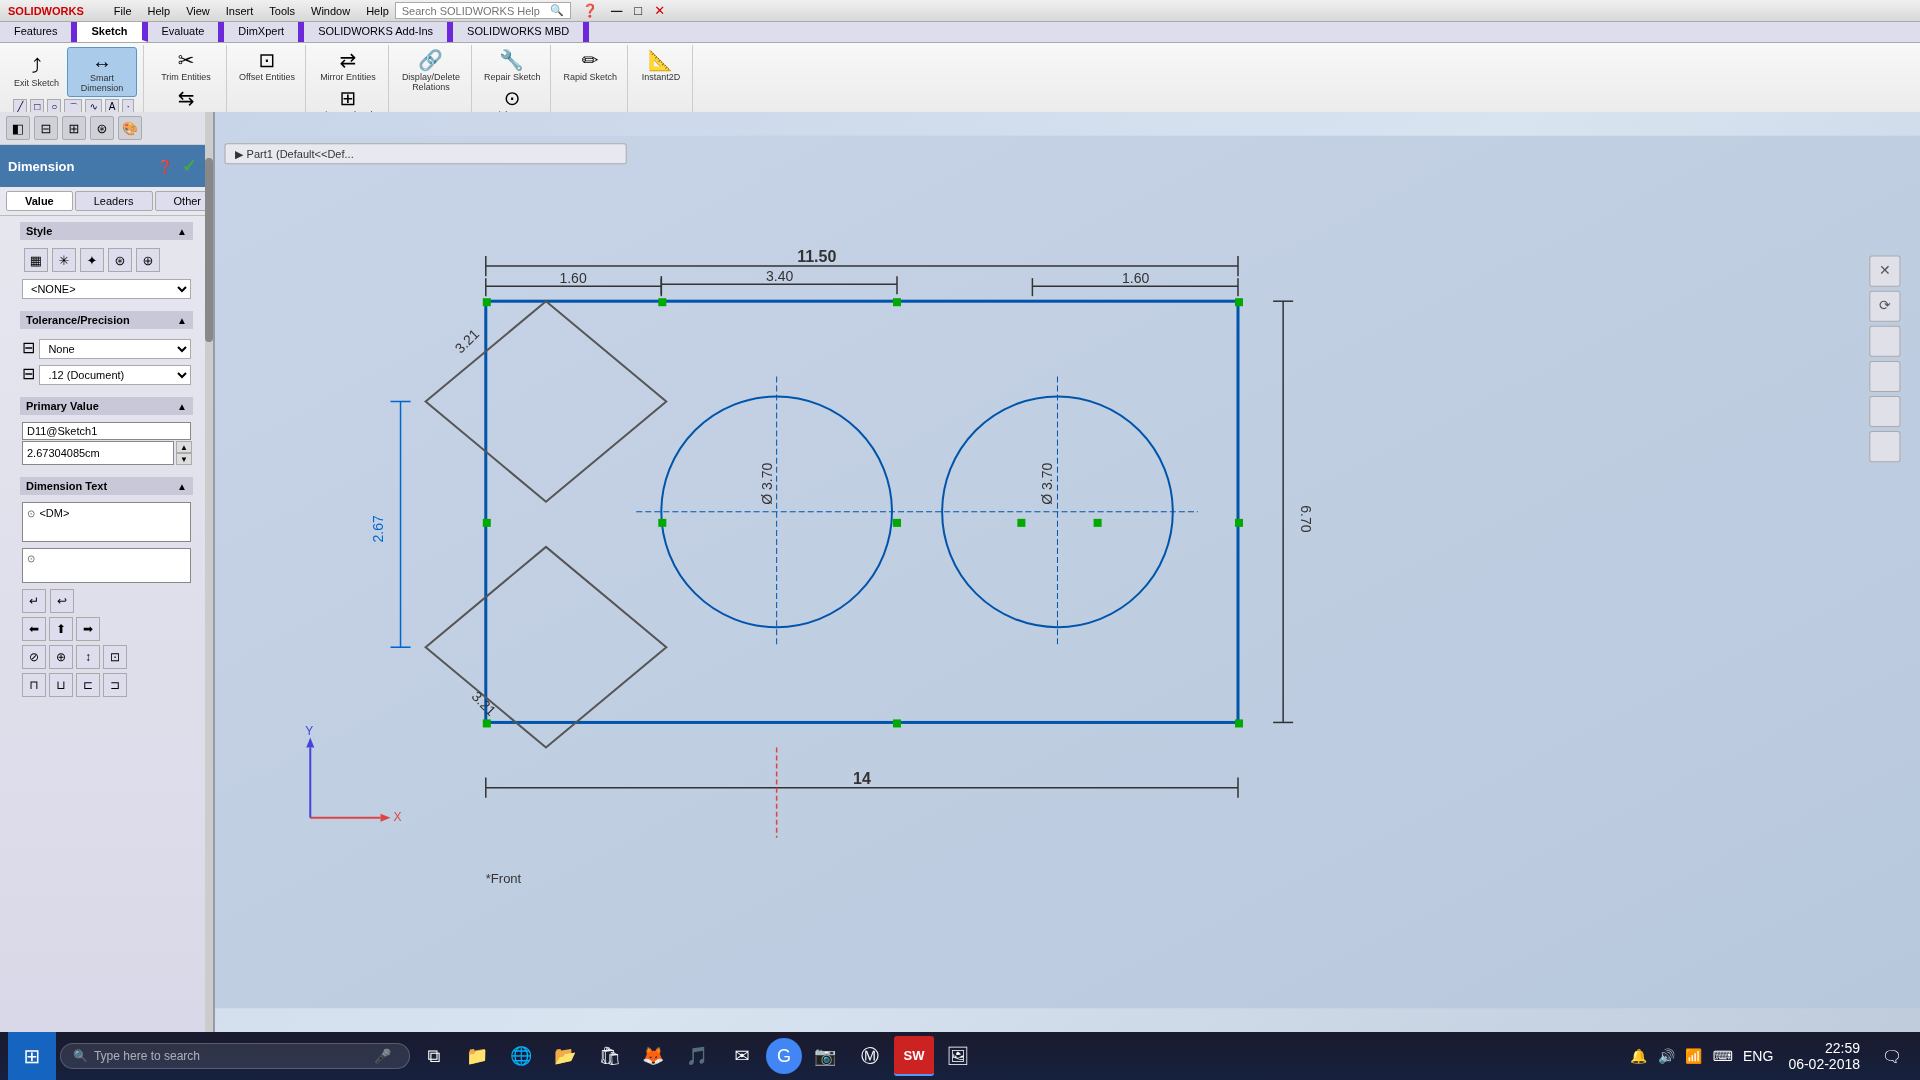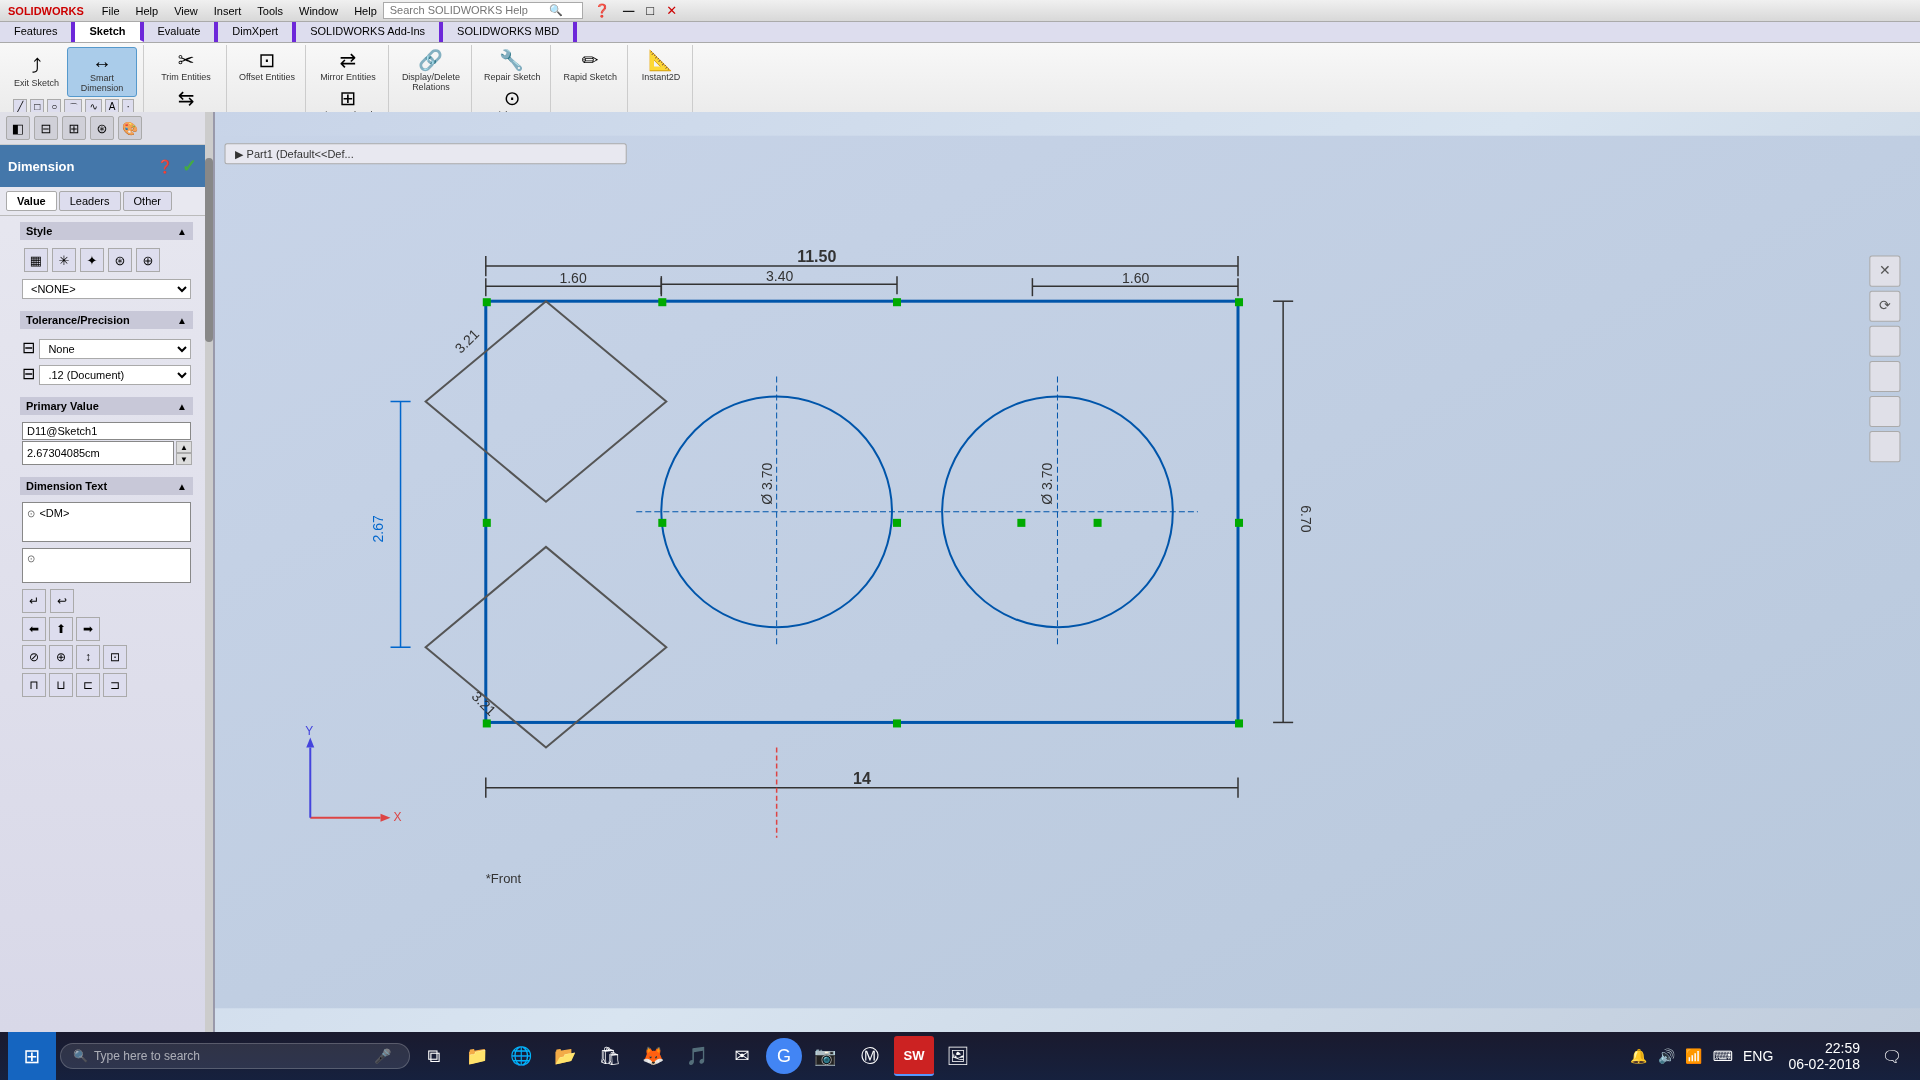--- a/index.html
+++ b/index.html
@@ -1,47 +1,47 @@
 <!DOCTYPE html>
 <html><head>
   <meta charset="utf-8">
   <style>
     * { margin: 0; padding: 0; box-sizing: border-box; }
     body { width: 1920px; height: 1080px; overflow: hidden; font-family: 'Segoe UI', Arial, sans-serif; font-size: 12px; background: #d0d8e8; }
 
     
     #title-bar { height: 22px; background: linear-gradient(to bottom, #f0f0f0, #d8d8d8); display: flex; align-items: center; padding: 8px 8px; border-bottom: 1px solid #aaa; }
     #title-bar-logo { font-weight: bold; color: #cc0000; font-size: 11px; margin-right: 12px; }
-    #title-bar-menu { display: flex; gap: 4px; font-size: 11px; }
+    #title-bar-menu { display: flex; gap: 4px; font-size: 11px; margin-left: 12px; }
     #title-bar-menu span { padding: 1px 6px; cursor: pointer; }
     #title-center { flex: 1; text-align: center; font-size: 11px; color: #333; }
     #title-bar-actions { display: flex; gap: 6px; font-size: 13px; align-items: center; }
-    #search-sw { display: flex; align-items: flex-start; background: white; border: 1px solid #aaa; padding: 1px 6px; font-size: 11px; width: 200px; }
+    #search-sw { display: flex; align-items: center; background: white; border: 1px solid #aaa; padding: 1px 6px; font-size: 11px; width: 176px; }
     #search-sw input { border: none; outline: none; width: 160px; font-size: 11px; }
 
     
     #ribbon { background: linear-gradient(to bottom, #f5f5f5, #e0e0e0); border-bottom: 2px solid #aaa; }
     #ribbon-tabs { display: flex; background: #dde; border-bottom: 1px solid #aaa; }
-    .ribbon-tab { padding: 3px 14px; font-size: 11px; cursor: pointer; border-right: 4px solid #6d28d9; }
+    .ribbon-tab { padding: 3px 14px; font-size: 11px; cursor: pointer; border-right: 6px solid #6d28d9; }
     .ribbon-tab.active { background: #fff; font-weight: bold; border-bottom: 2px solid #fff; }
     #ribbon-tools { display: flex; align-items: center; height: 88px; padding: 2px 4px; gap: 2px; background: linear-gradient(to bottom, #f8f8f8, #e8e8e8); }
     .tool-group { display: flex; flex-direction: column; align-items: center; border-right: 1px solid #ccc; padding: 2px 6px; height: 84px; }
     .tool-group-top { display: flex; gap: 4px; flex-wrap: wrap; justify-content: center; }
     .tool-btn { display: flex; flex-direction: column; align-items: center; justify-content: center; padding: 3px 4px; cursor: pointer; border-radius: 3px; min-width: 40px; }
     .tool-btn-icon { font-size: 20px; line-height: 1; }
     .tool-btn-label { font-size: 9px; text-align: center; color: #333; margin-top: 2px; max-width: 60px; }
     .tool-btn.large { min-width: 50px; }
     .tool-btn.active { background: #aaccea; border: 1px solid #5599cc; }
     #panel-icons { display: flex; gap: 4px; padding: 4px 6px; background: #e0e0e8; border-bottom: 1px solid #ccc; }
     .panel-icon-btn { width: 24px; height: 24px; display: flex; align-items: center; justify-content: center; cursor: pointer; border-radius: 2px; background: #d0d0d8; border: 1px solid #aaa; font-size: 13px; }
     #panel-title { display: flex; align-items: center; padding: 6px 8px; background: #4477aa; color: white; font-weight: bold; font-size: 13px; }
     #panel-title-text { flex: 1; }
     #panel-confirm { color: #4a4; font-size: 18px; padding: 4px 8px; cursor: pointer; }
     #panel-tabs { display: flex; gap: 2px; padding: 4px 6px; border-bottom: 1px solid #bbb; background: #e8e8f0; }
-    .panel-tab { padding: 3px 10px; font-size: 11px; cursor: pointer; border: 1px solid #aaa; background: #dde; border-radius: 2px; }
+    .panel-tab { padding: 3px 18px; font-size: 11px; cursor: pointer; border: 1px solid #aaa; background: #dde; border-radius: 2px; }
     .panel-tab.active { background: #fff; font-weight: bold; }
     #panel-content { padding: 6px 20px; overflow-y: auto; flex: 1; }
     .panel-section { margin-bottom: 8px; }
     .panel-section-header { display: flex; align-items: center; justify-content: space-between; background: #c8c8d8; padding: 3px 6px; font-size: 11px; font-weight: bold; cursor: pointer; }
     .section-body { padding: 4px 2px; }
     .style-icons { display: flex; gap: 4px; padding: 4px 2px; }
     .style-icon { width: 24px; height: 24px; background: #dde; border: 1px solid #aaa; cursor: pointer; display: flex; align-items: center; justify-content: center; font-size: 13px; }
     .panel-select { width: 100%; padding: 2px 4px; font-size: 11px; border: 1px solid #aaa; background: white; margin-top: 3px; }
     .panel-input { width: 100%; padding: 2px 4px; font-size: 11px; border: 1px solid #888; background: white; margin-top: 3px; }
     .panel-input-row { display: flex; gap: 2px; margin-top: 1px; }

